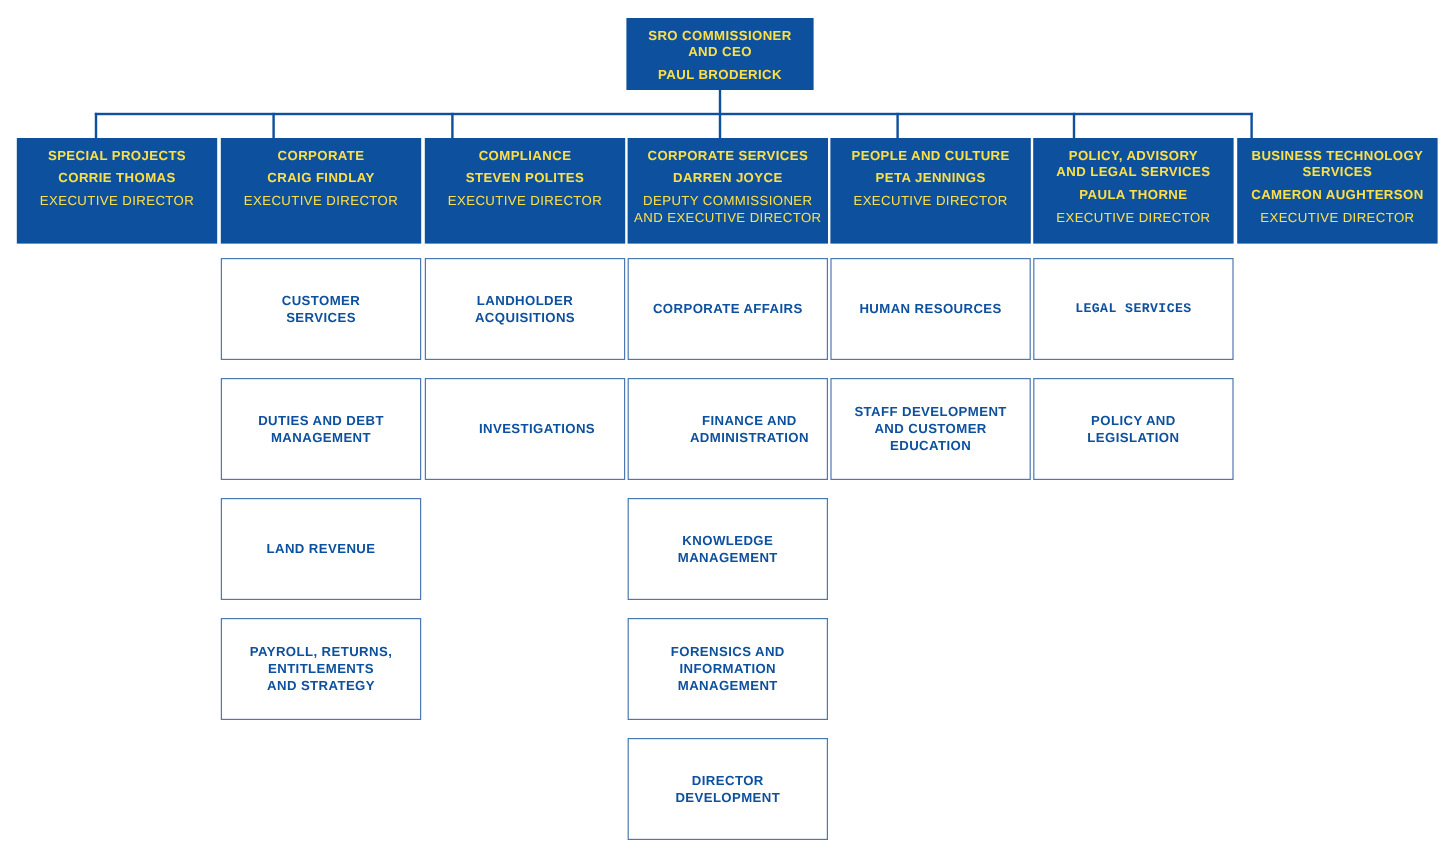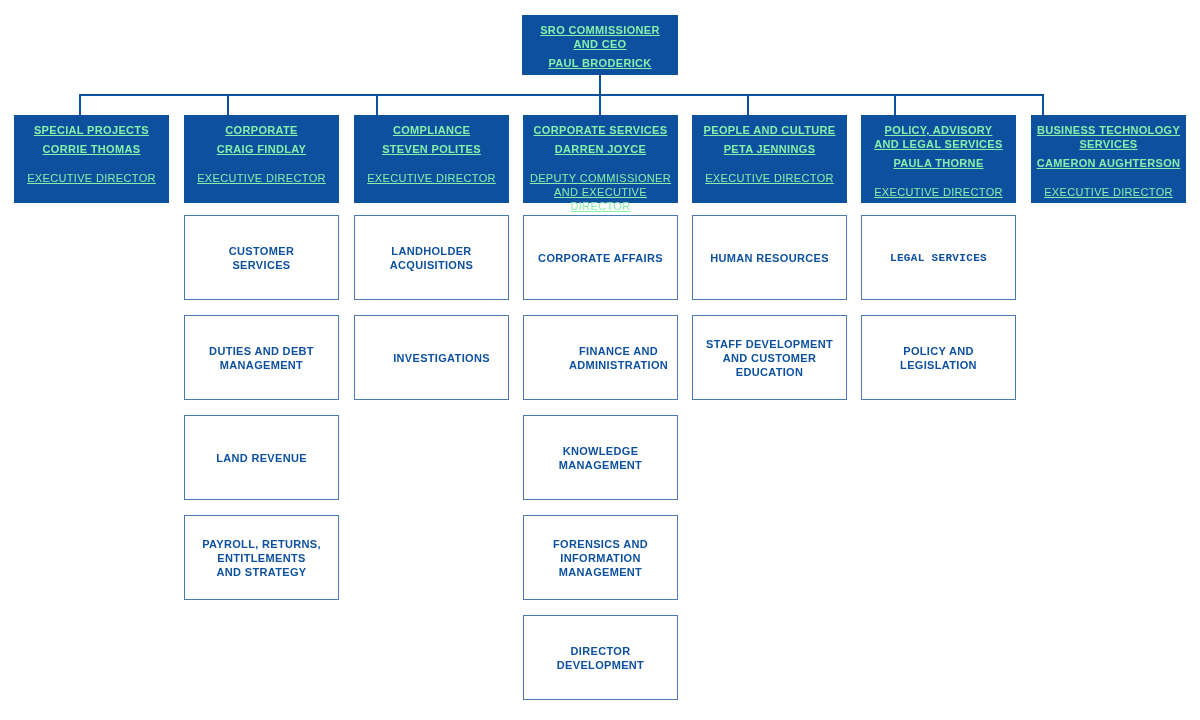--- a/index.html
+++ b/index.html
@@ -15,29 +15,28 @@
   
   .line {
     position: absolute;
     background: #0d509e;
   }
 
   
   .box {
     position: absolute;
     box-sizing: border-box;
-    width: 155px;
+    width: 167px;
     text-align: center;
   }
   .box.blue {
     background: #0d509e;
-    color: #86efac;
+    color: #fde047;
     height: 88px;
     padding: 8px 2px 0 2px;
-    text-decoration: underline;
   }
   .box.blue.root { height: 60px; width: 156px; }
   .box .t {
     font-size: 11px;
     font-weight: 700;
     line-height: 14px;
     letter-spacing: 0.03em;
     white-space: pre-line;
   }
   .box .n {
@@ -46,21 +45,21 @@
     line-height: 14px;
     letter-spacing: 0.03em;
     margin-top: 5px;
     white-space: pre-line;
   }
   .box .r {
     font-size: 11px;
     font-weight: 400;
     line-height: 14px;
     letter-spacing: 0.03em;
-    margin-top: 15px;
+    margin-top: 5px;
     white-space: pre-line;
   }
 
   
   .box.unit {
     background: #ffffff;
     border: 1px solid #4d79b3;
     color: #0d509e;
     height: 85px;
     display: flex;

